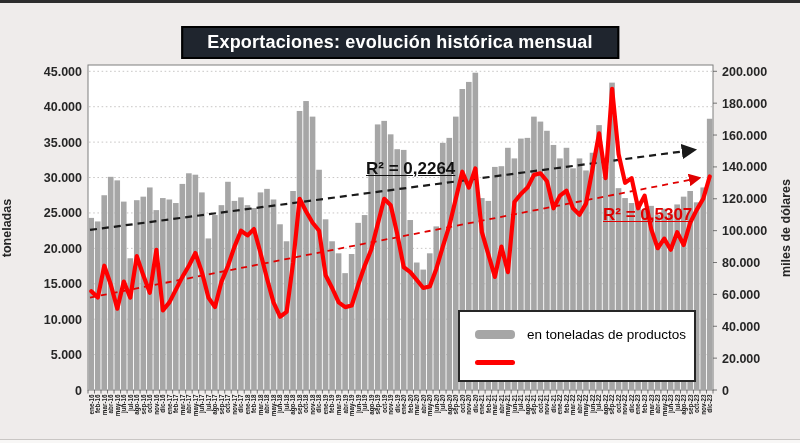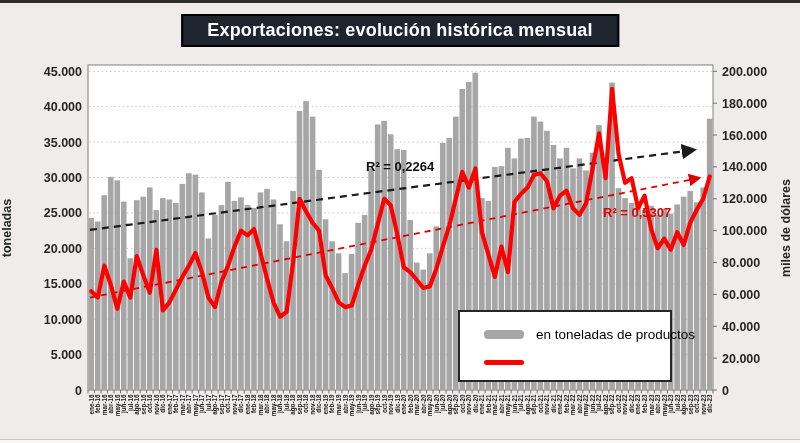--- a/index.html
+++ b/index.html
@@ -1,33 +1,33 @@
 <!DOCTYPE html>
 <html><head>
 <meta charset="utf-8">
 <style>
   html,body{margin:0;padding:0;background:#ffffff;font-family:"Liberation Sans",sans-serif;}
   .screen{position:relative;width:800px;height:443px;background:#efeceb;overflow:hidden;
           border-top:3px solid #2d2d2d;box-sizing:border-box;}
   .bottom-strip{position:absolute;left:0;top:436px;width:800px;height:7px;background:#f8f7f6;
           border-top:1px solid #c9c6c4;}
-  .chart-title{position:absolute;left:50%;top:11px;transform:translateX(-50%);
+  .chart-title{position:absolute;left:50%;top:23px;transform:translateX(-50%);
           background:#1f252e;color:#ffffff;border:2px solid #000000;
           font-size:18px;font-weight:bold;padding:4px 24px;white-space:nowrap;letter-spacing:.2px;}
   svg{position:absolute;left:0;top:0;}
   .ax-title{position:absolute;width:110px;text-align:center;transform:rotate(-90deg);
           font-size:12.5px;font-weight:bold;color:#262626;}
   .ax-left{left:-48px;top:218px;}
   .ax-right{left:731px;top:218px;}
-  .r2{position:absolute;font-size:13px;font-weight:bold;white-space:nowrap;}
+  .r2{position:absolute;font-size:17px;font-weight:bold;white-space:nowrap;text-decoration:underline;}
   .r2-black{left:366px;top:156px;color:#111111;}
   .r2-red{left:556px;top:202px;color:#e00000;margin-left:47px;}
-  .legend{position:absolute;left:458px;top:307px;width:214px;height:72px;background:#ffffff;
+  .legend{position:absolute;left:458px;top:307px;width:238px;height:72px;background:#ffffff;
           border:2px solid #262626;box-sizing:border-box;display:flex;flex-direction:column;
-          justify-content:space-around;padding:6px 0 6px 24px;}
+          justify-content:space-around;padding:6px 0 6px 15px;}
   .legend-row{display:flex;align-items:center;gap:12px;}
   .sw-bar{width:40px;height:9px;background:#a6a6a6;border-radius:4px;flex:none;}
   .sw-line{width:40px;height:5px;background:#ff0000;border-radius:3px;flex:none;}
   .legend-label{font-size:13.5px;color:#000000;white-space:nowrap;}
 </style>
 </head>
 <body>
 
 <div class="screen">
   <svg id="chart-svg" width="800" height="443">

